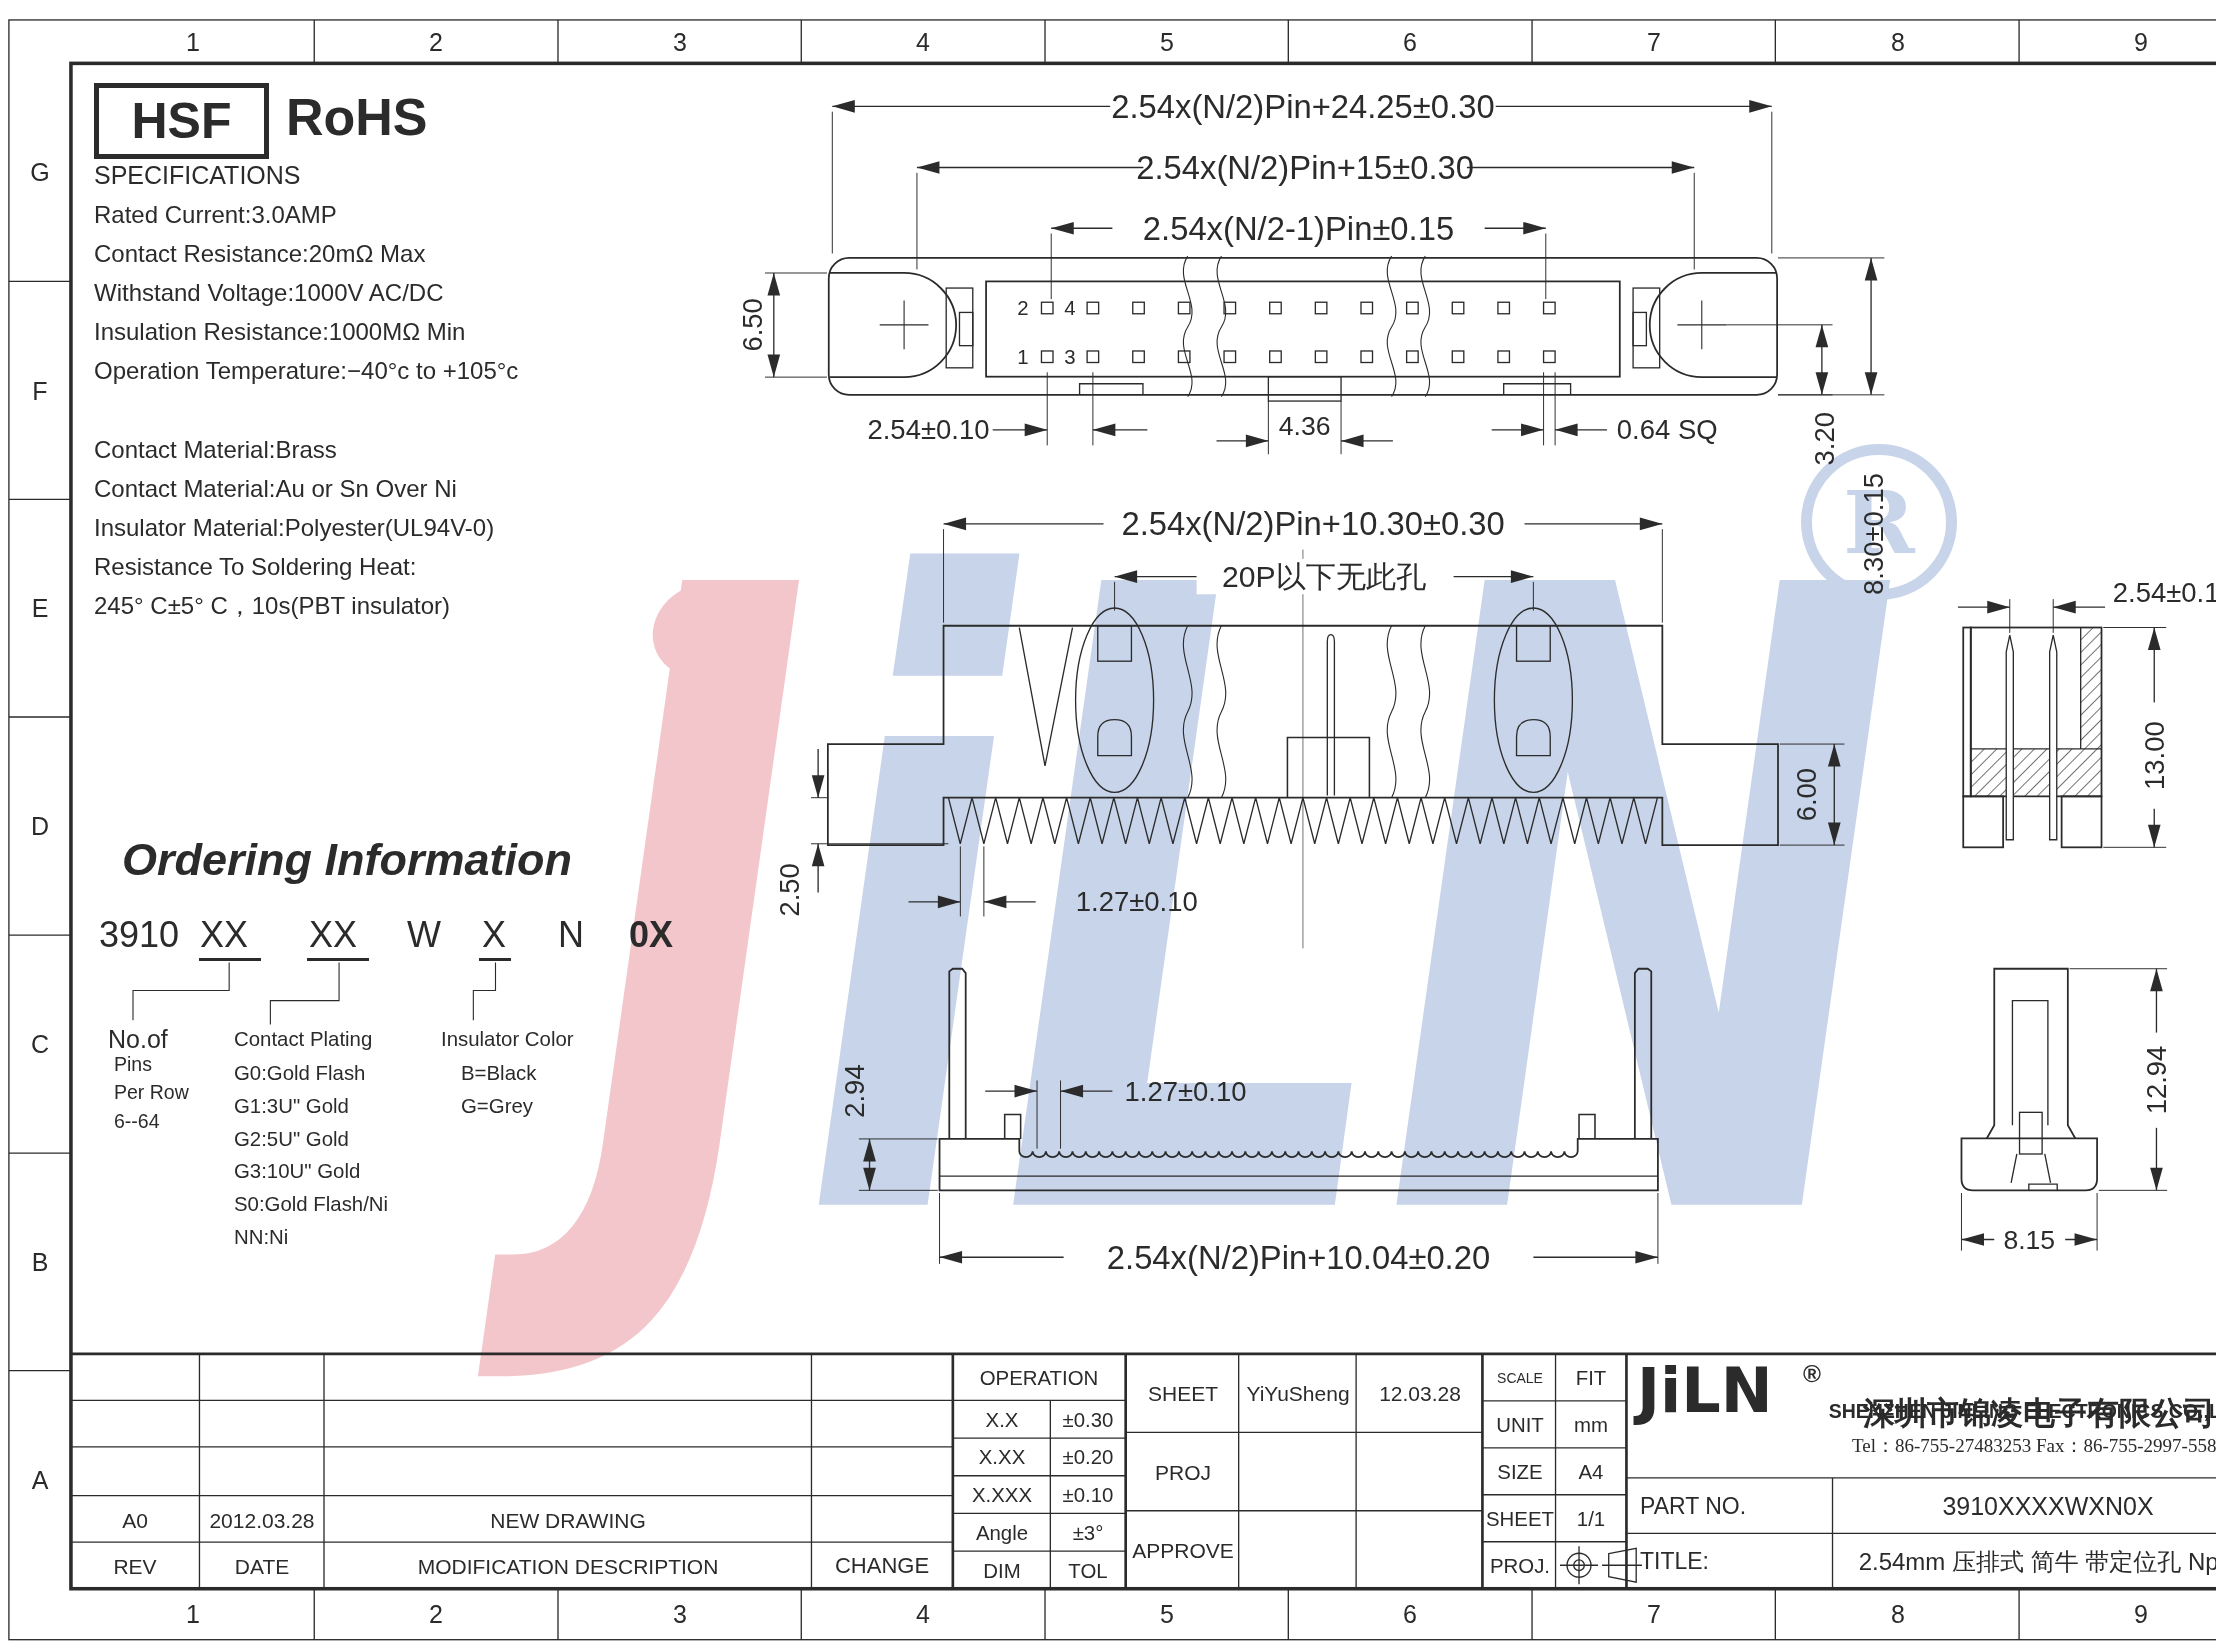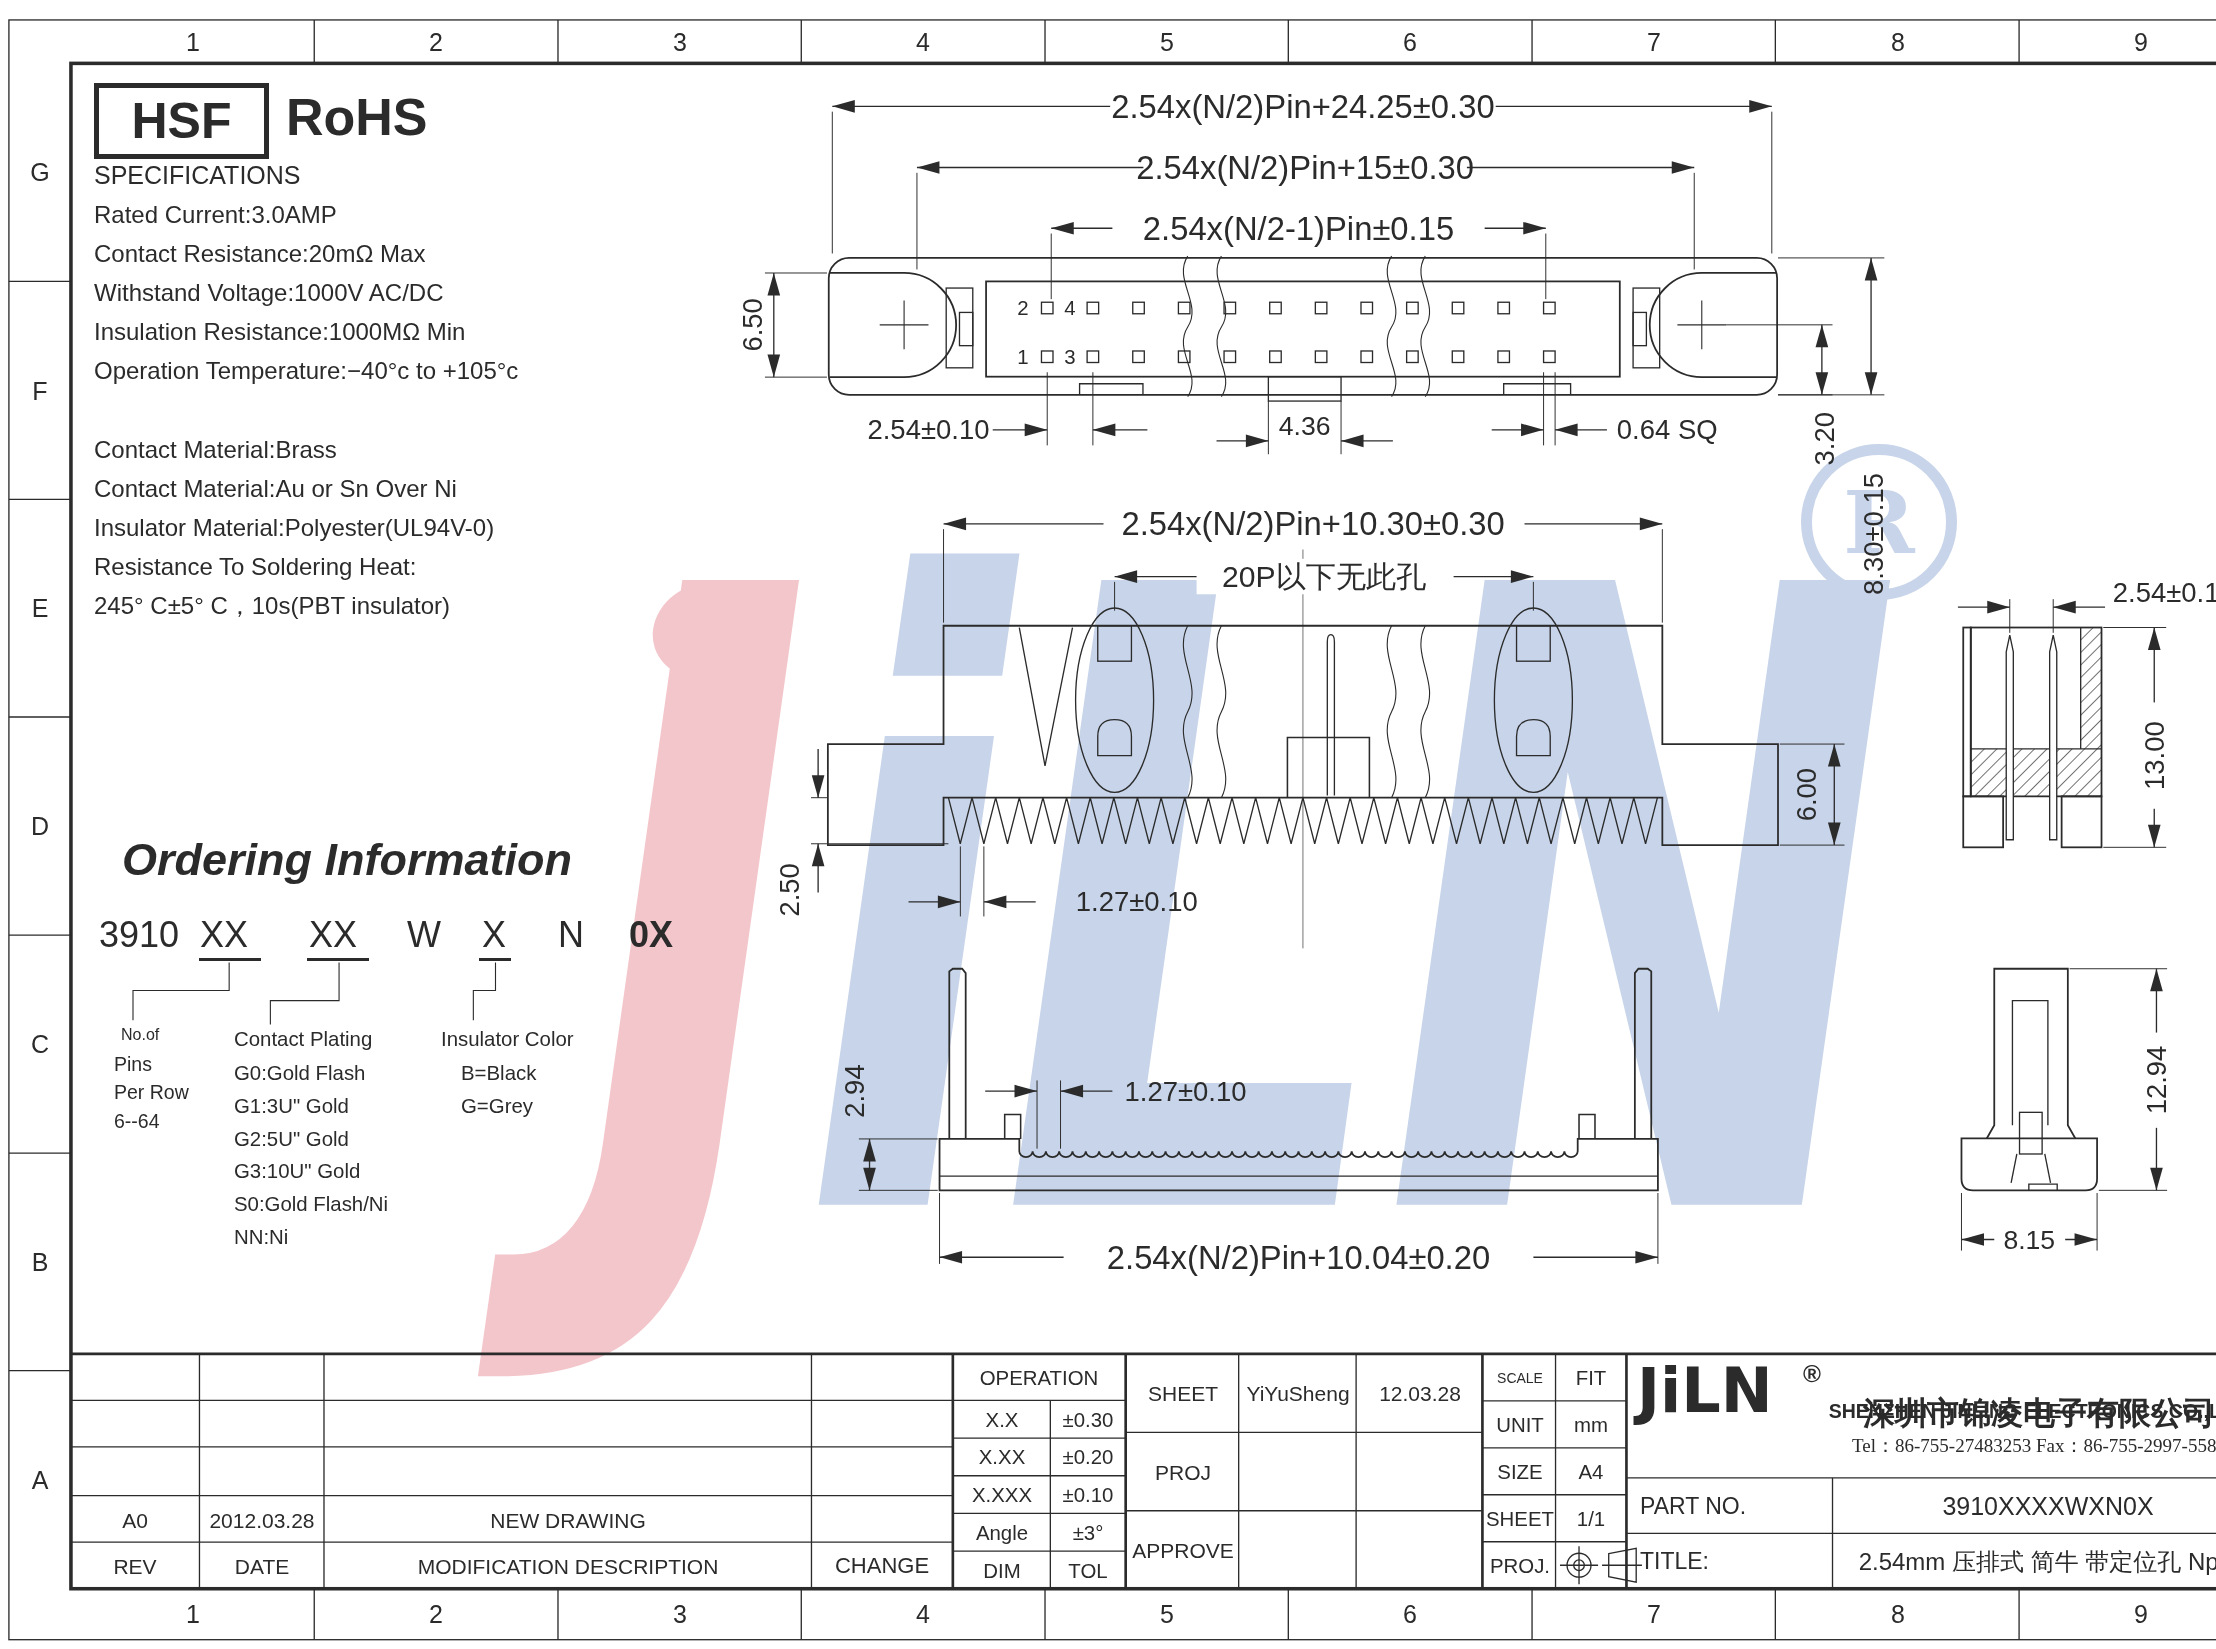--- a/index.html
+++ b/index.html
@@ -407,21 +407,21 @@
 <span class="t txt" style="left:99px;top:917px;font-size:36px;font-weight:500">3910</span>
 <span class="t txt" style="left:200px;top:917px;font-size:36px;font-weight:500">XX</span>
 <span class="t txt" style="left:309px;top:917px;font-size:36px;font-weight:500">XX</span>
 <span class="t txt" style="left:407px;top:917px;font-size:36px;font-weight:500">W</span>
 <span class="t txt" style="left:482px;top:917px;font-size:36px;font-weight:500">X</span>
 <span class="t txt" style="left:558px;top:917px;font-size:36px;font-weight:500">N</span>
 <span class="t txt" style="left:629px;top:917px;font-size:36px;font-weight:700">0X</span>
 <div class="txt" style="position:absolute;left:199px;top:958px;width:62px;height:3.1px;background:#2b2b2b"></div>
 <div class="txt" style="position:absolute;left:307px;top:958px;width:62px;height:3.1px;background:#2b2b2b"></div>
 <div class="txt" style="position:absolute;left:479px;top:958px;width:32px;height:3.1px;background:#2b2b2b"></div>
-<span class="t txt" style="left:121px;top:1027px;font-size:16px">No.of</span>
+<span class="t txt" style="left:108px;top:1027px;font-size:25px">No.of</span>
 <span class="t txt" style="left:114px;top:1055px;font-size:19.5px">Pins</span>
 <span class="t txt" style="left:114px;top:1083px;font-size:19.5px">Per Row</span>
 <span class="t txt" style="left:114px;top:1112px;font-size:19.5px">6--64</span>
 <span class="t txt" style="left:234px;top:1029px;font-size:20.4px">Contact Plating</span>
 <span class="t txt" style="left:234px;top:1063px;font-size:20.4px">G0:Gold Flash</span>
 <span class="t txt" style="left:234px;top:1096px;font-size:20.4px">G1:3U" Gold</span>
 <span class="t txt" style="left:234px;top:1129px;font-size:20.4px">G2:5U" Gold</span>
 <span class="t txt" style="left:234px;top:1161px;font-size:20.4px">G3:10U" Gold</span>
 <span class="t txt" style="left:234px;top:1194px;font-size:20.4px">S0:Gold Flash/Ni</span>
 <span class="t txt" style="left:234px;top:1227px;font-size:20.4px">NN:Ni</span>

